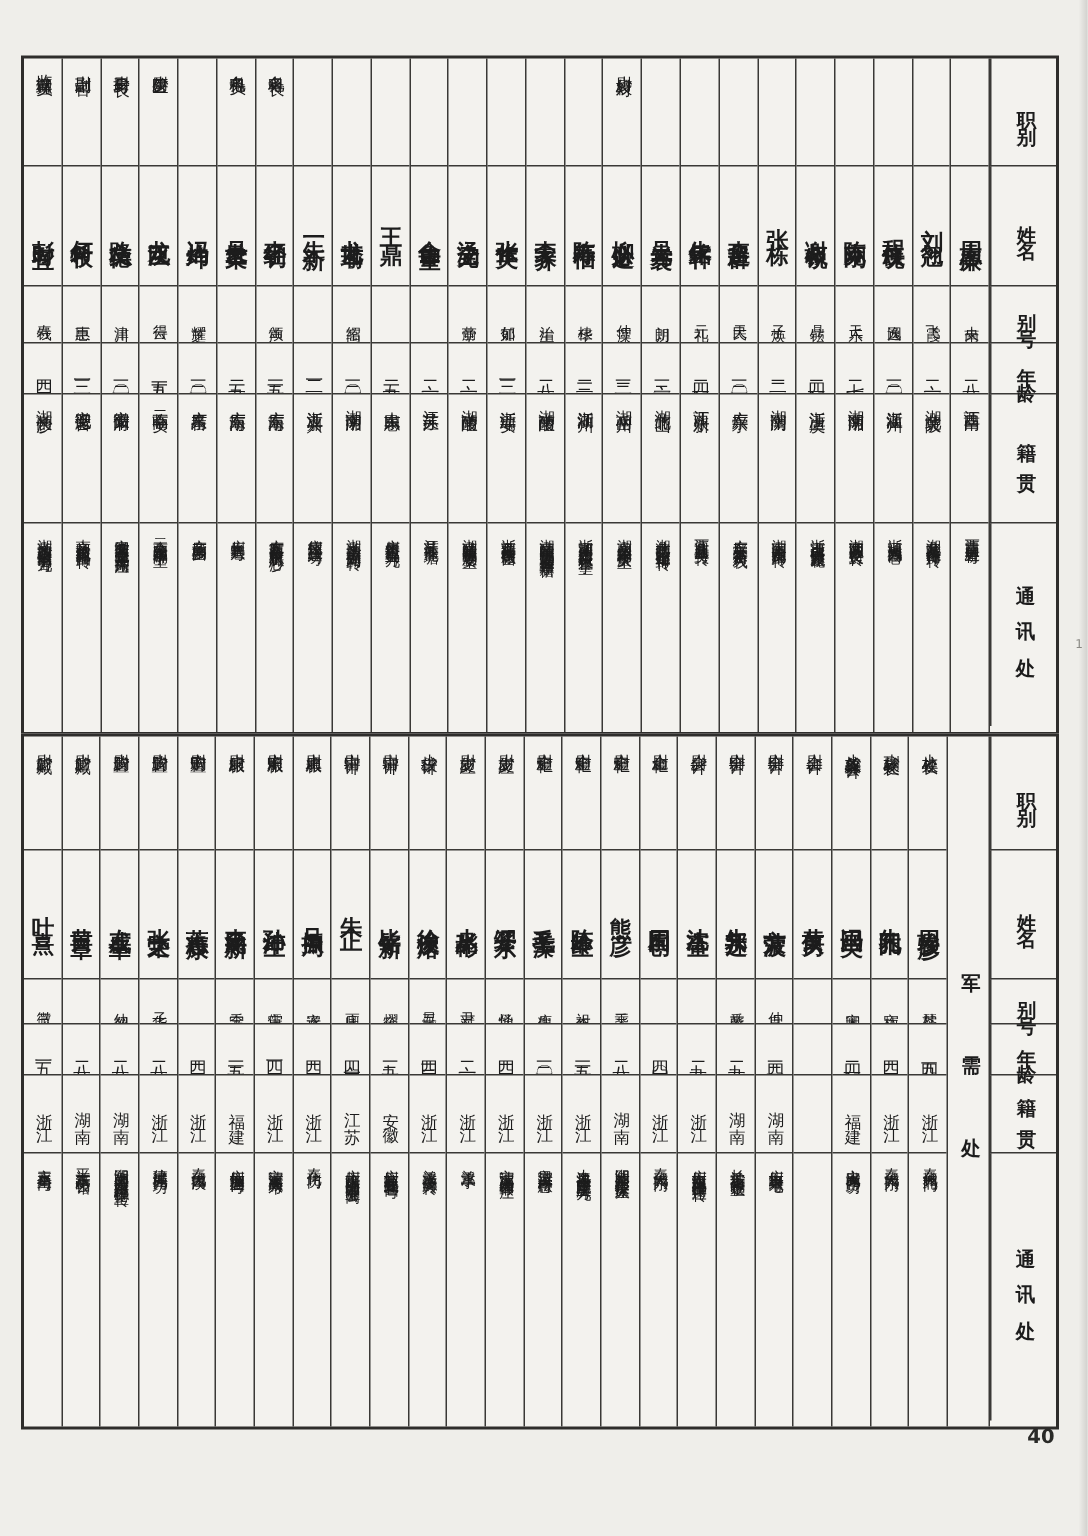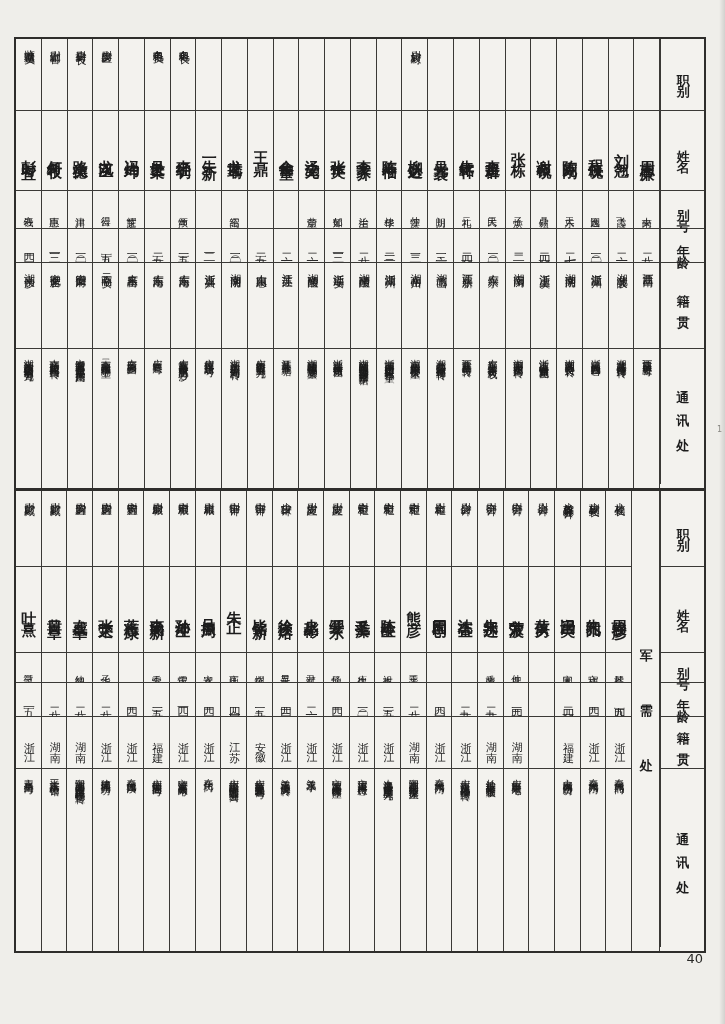--- a/index.html
+++ b/index.html
@@ -51,21 +51,21 @@
   .bottom .c-native .vtxt{height:auto;letter-spacing:0.9em;}
   .c-addr .vtxt{font-size:10px;height:calc(100% - 6px);line-height:1.18;}
   
   .hcell{display:flex;justify-content:center;align-items:center;
     border-bottom:1px solid #3a3936;border-left:1px solid #3a3936;box-sizing:border-box;}
   .hcell:last-child{border-bottom:none;}
   .hcell .vtxt{font-size:13px;font-weight:bold;letter-spacing:0.8em;height:auto;}
   .hcell.h-native .vtxt{letter-spacing:1.6em;}
   .hcell.h-addr .vtxt{letter-spacing:1.9em;}
   .scol .vtxt{font-size:13px;font-weight:bold;letter-spacing:4.2em;height:auto;}
-  .pageno{position:absolute;right:22px;bottom:58px;font-size:13px;color:#2a2a28;}
+  .pageno{position:absolute;right:22px;bottom:58px;font-size:13px;color:#2a2a28;font-weight:bold;}
   .mark{position:absolute;right:3px;top:425px;font-size:8px;color:#8b8a85;}
 </style>
 </head>
 <body>
 
 <div class="tbl top">
   <div class="cols" id="top-cols">
       <div class="col">
         <div class="cell c-rank">
           <span class="vtxt">监狱管理员</span>

